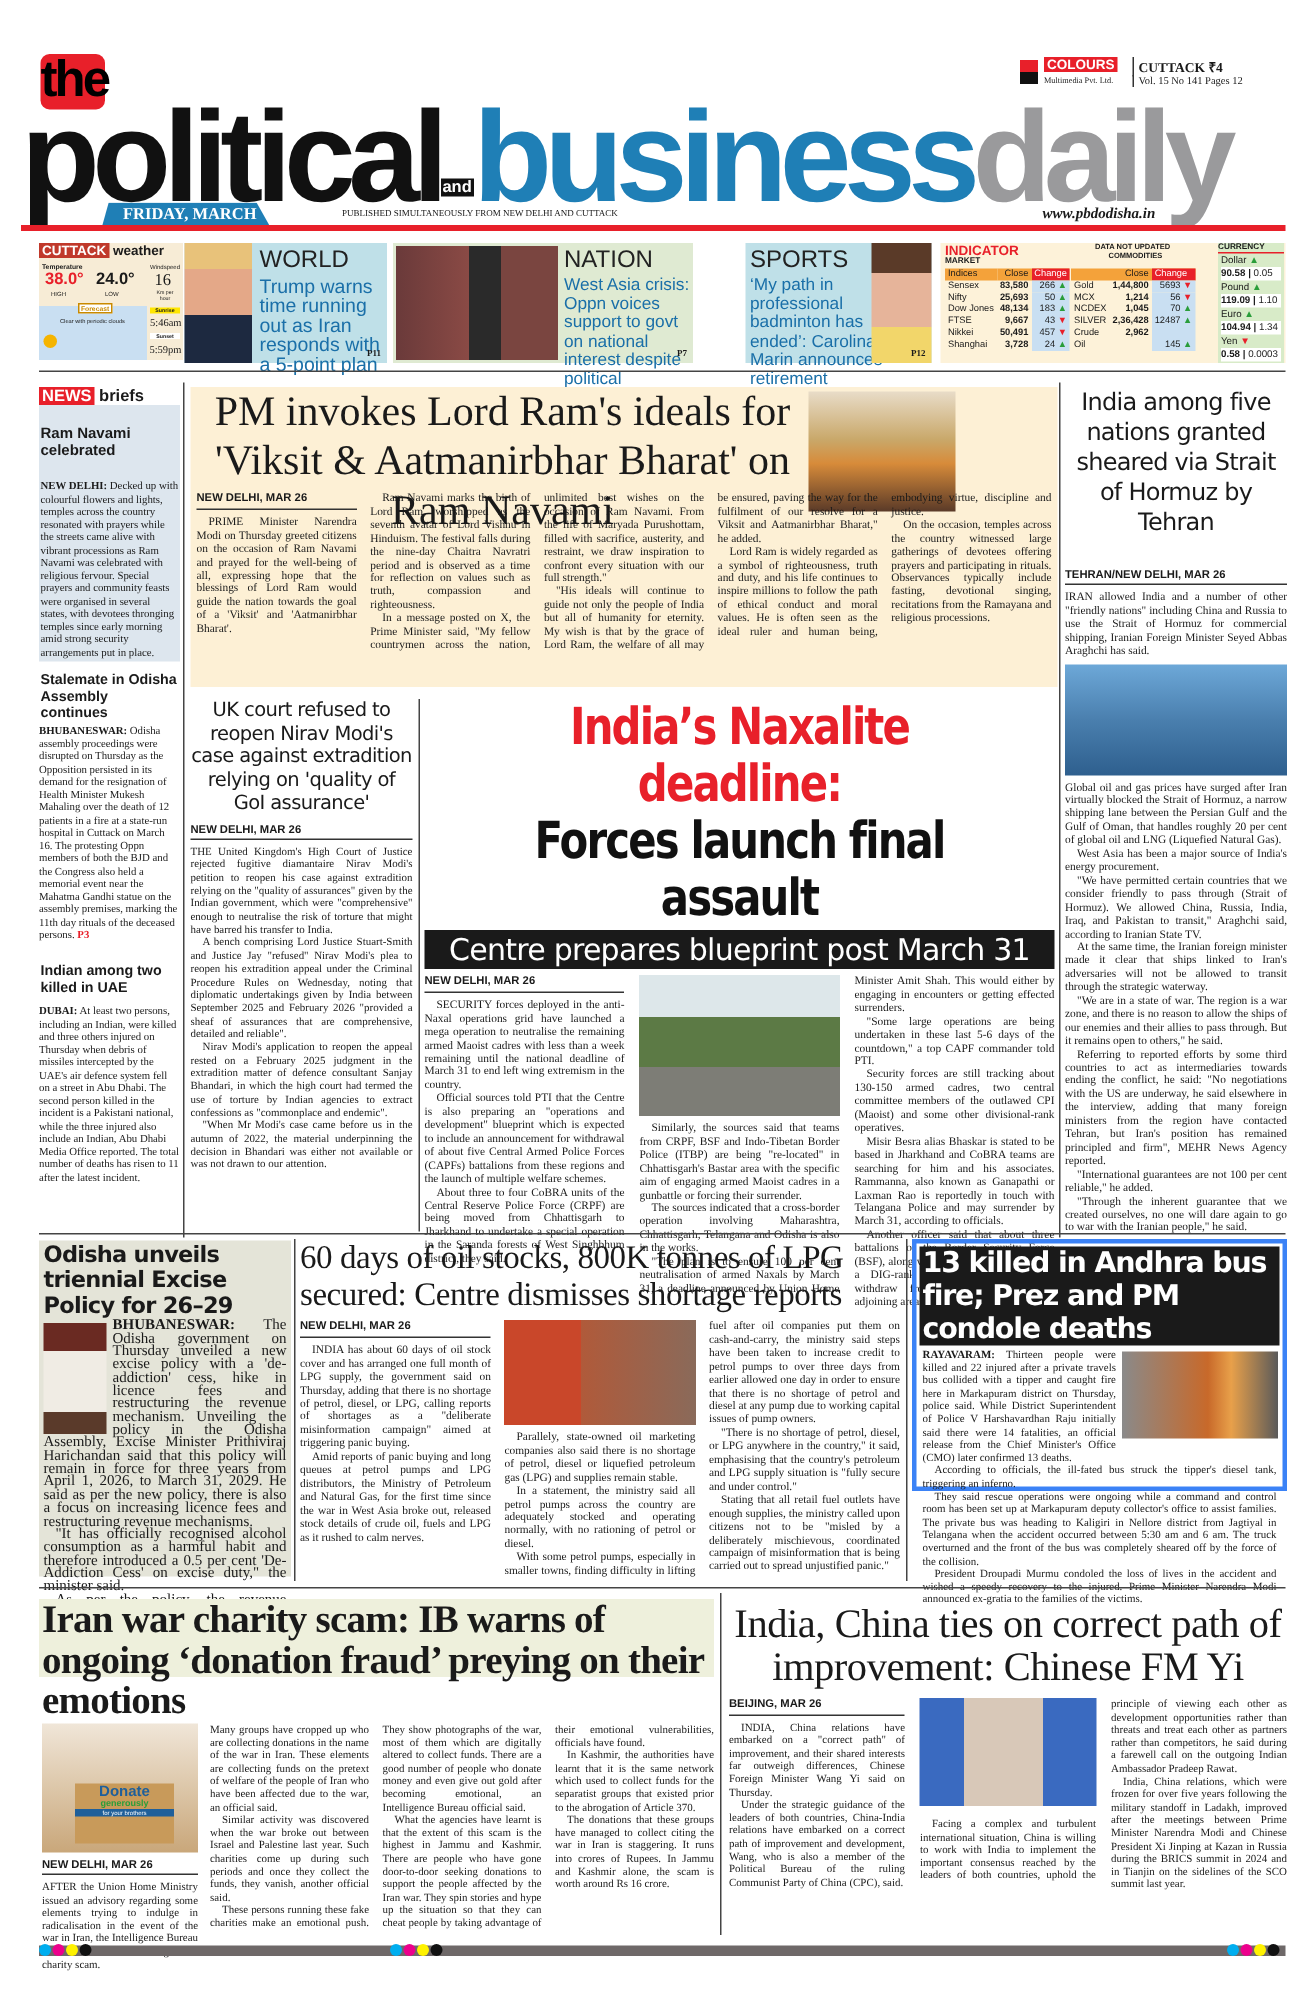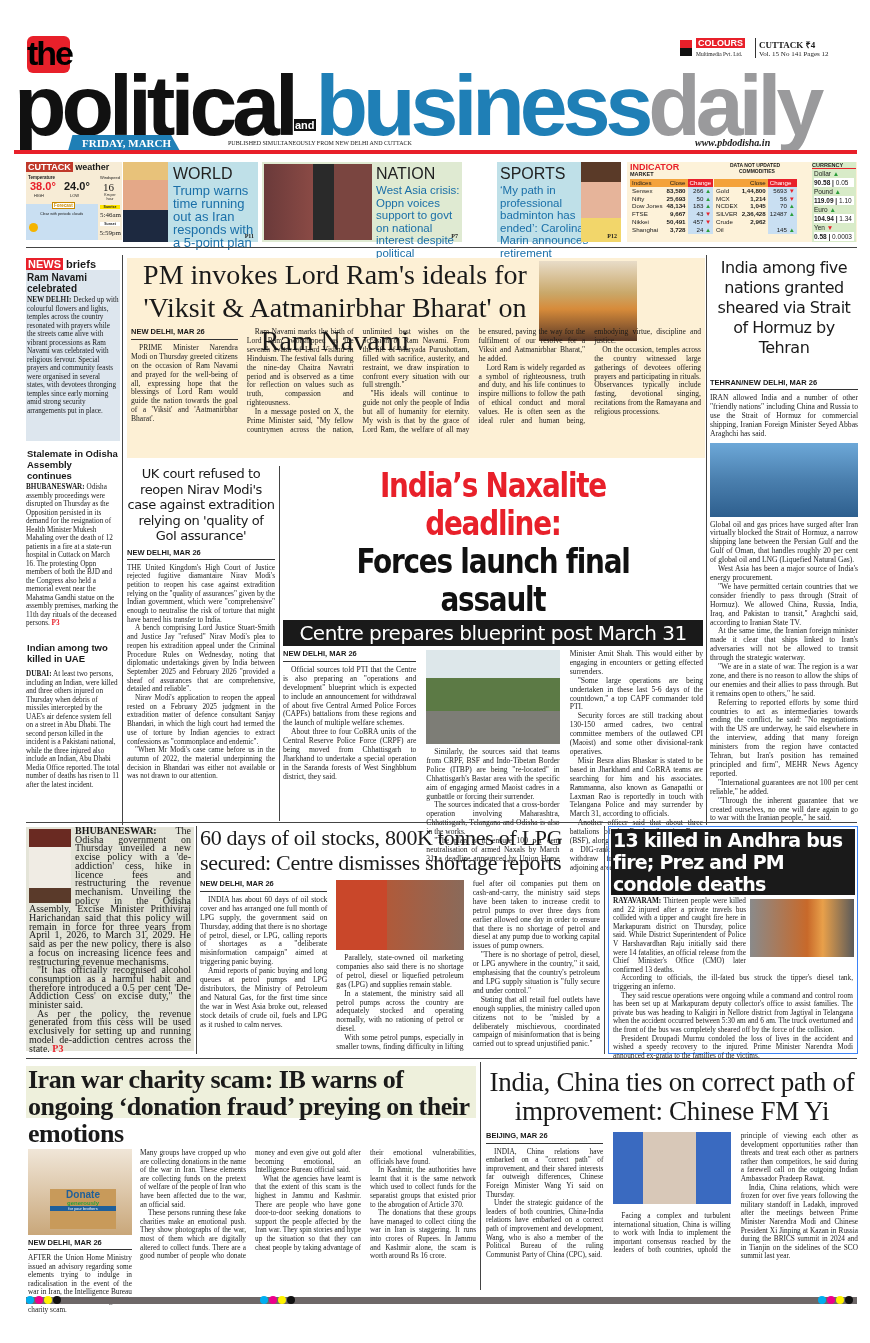--- a/index.html
+++ b/index.html
@@ -193,21 +193,21 @@
           <div><span>Yen</span> <span class="dn">▼</span></div>
           <div style="background:#fff;font-weight:bold"><span>0.58</span> | <span style="font-weight:normal">0.0003</span></div>
         </div>
       </div>
   </div>
 </div>
 <div class="abs rule" style="left:26px;top:247px;width:831px"></div>
 
 <div class="abs" style="left:26px;top:258px;width:94px;height:183px;background:#dde6ee">
   <div class="sans" style="font:bold 11px sans-serif;background:#fff"><span style="background:#e8202a;color:#fff;padding:0 2px">NEWS</span> <span>briefs</span></div>
-  <div class="sans" style="font:bold 10px/11px sans-serif;padding:2px 1px">Ram Navami celebrated</div>
+  <div class="sans" style="font:bold 10px/11px sans-serif;padding:14px 1px">Ram Navami celebrated</div>
   <div class="txt" style="padding:0 1px;font-size:7.2px;line-height:8.5px;text-align:left"><b>NEW DELHI:</b> <span>Decked up with colourful flowers and lights, temples across the country resonated with prayers while the streets came alive with vibrant processions as Ram Navami was celebrated with religious fervour. Special prayers and community feasts were organised in several states, with devotees thronging temples since early morning amid strong security arrangements put in place.</span></div>
 </div>
 <div class="abs" style="left:26px;top:446px;width:94px">
   <div class="sans" style="font:bold 9.5px/11px sans-serif;padding:2px 1px">Stalemate in Odisha Assembly continues</div>
   <div class="txt" style="font-size:7.2px;line-height:8.5px;text-align:left"><b>BHUBANESWAR:</b> <span>Odisha assembly proceedings were disrupted on Thursday as the Opposition persisted in its demand for the resignation of Health Minister Mukesh Mahaling over the death of 12 patients in a fire at a state-run hospital in Cuttack on March 16. The protesting Oppn members of both the BJD and the Congress also held a memorial event near the Mahatma Gandhi statue on the assembly premises, marking the 11th day rituals of the deceased persons.</span> <b style="color:#e8202a">P3</b></div>
 </div>
 <div class="abs" style="left:26px;top:640px;width:94px">
   <div class="sans" style="font:bold 9.5px/11px sans-serif;padding:2px 1px 6px">Indian among two killed in UAE</div>
   <div class="txt" style="font-size:7.2px;line-height:8.5px;text-align:left"><b>DUBAI:</b> <span>At least two persons, including an Indian, were killed and three others injured on Thursday when debris of missiles intercepted by the UAE's air defence system fell on a street in Abu Dhabi. The second person killed in the incident is a Pakistani national, while the three injured also include an Indian, Abu Dhabi Media Office reported. The total number of deaths has risen to 11 after the latest incident.</span></div>
 </div>
@@ -256,35 +256,37 @@
     </div>
 </div>
 <div class="abs vr" style="left:279px;top:466px;height:355px"></div>
 
 <div class="abs" style="left:283px;top:466px;width:420px">
   <div style="font:bold 34px/38px 'DejaVu Sans',sans-serif;color:#e8202a;letter-spacing:-1.5px;text-align:center;transform:scaleX(0.82);transform-origin:center">India’s Naxalite deadline:</div>
   <div style="font:bold 34px/38px 'DejaVu Sans',sans-serif;color:#111;letter-spacing:-1.5px;text-align:center;transform:scaleX(0.82);transform-origin:center">Forces launch final assault</div>
   <div style="background:#1a1a1a;color:#fff;font:20px/26px 'DejaVu Sans',sans-serif;text-align:center;margin-top:2px;letter-spacing:-0.5px">Centre prepares blueprint post March 31</div>
   <div class="txt" style="margin-top:4px;columns:3;column-gap:10px;height:228px">
     <div class="dateline">NEW DELHI, MAR 26</div>
+    <p>SECURITY forces deployed in the anti-Naxal operations grid have launched a mega operation to neutralise the remaining armed Maoist cadres with less than a week remaining until the national deadline of March 31 to end left wing extremism in the country.</p>
       <p>Official sources told PTI that the Centre is also preparing an "operations and development" blueprint which is expected to include an announcement for withdrawal of about five Central Armed Police Forces (CAPFs) battalions from these regions and the launch of multiple welfare schemes.</p>
       <p>About three to four CoBRA units of the Central Reserve Police Force (CRPF) are being moved from Chhattisgarh to Jharkhand to undertake a special operation in the Saranda forests of West Singhbhum district, they said.</p>
     <div class="photo" style="height:94px;margin-bottom:4px;background:linear-gradient(#dde7ea 0 30%,#5c7a45 30% 65%,#7d7d76 65%);break-inside:avoid"></div>
     <p>Similarly, the sources said that teams from CRPF, BSF and Indo-Tibetan Border Police (ITBP) are being "re-located" in Chhattisgarh's Bastar area with the specific aim of engaging armed Maoist cadres in a gunbattle or forcing their surrender.</p>
       <p>The sources indicated that a cross-border operation involving Maharashtra, Chhattisgarh, Telangana and Odisha is also in the works.</p>
       <p>"The plan is to ensure 100 per cent neutralisation of armed Naxals by March 31, a deadline announced by Union Home Minister Amit Shah. This would either by engaging in encounters or getting effected surrenders.</p>
       <p>"Some large operations are being undertaken in these last 5-6 days of the countdown," a top CAPF commander told PTI.</p>
       <p>Security forces are still tracking about 130-150 armed cadres, two central committee members of the outlawed CPI (Maoist) and some other divisional-rank operatives.</p>
       <p>Misir Besra alias Bhaskar is stated to be based in Jharkhand and CoBRA teams are searching for him and his associates. Rammanna, also known as Ganapathi or Laxman Rao is reportedly in touch with Telangana Police and may surrender by March 31, according to officials.</p>
       <p>Another officer said that about three battalions of the Border Security Force (BSF), along with a sector office headed by a DIG-rank officer, are expected to withdraw from Koraput district and adjoining areas of Odisha.</p>
   </div>
 </div>
 <div class="abs rule" style="left:26px;top:822px;width:831px"></div>
 
 <div class="abs" style="left:26px;top:827px;width:168px;height:224px;background:#e4e4d8">
+  <h3 class="sans" style="font:bold 15px/17px 'DejaVu Sans',sans-serif;padding:1px 3px;letter-spacing:-0.5px">Odisha unveils triennial Excise Policy for 26–29</h3>
   <div class="photo" style="float:left;width:42px;height:74px;margin:2px 4px 2px 3px;background:linear-gradient(#6a2a22 0 25%,#f0ece4 25% 80%,#5a3a2a 80%)"></div>
   <div class="txt" style="padding:0 3px;font-size:10px;line-height:8.7px">
       <p><b>BHUBANESWAR:</b> <span>The Odisha government on Thursday unveiled a new excise policy with a 'de-addiction' cess, hike in licence fees and restructuring the revenue mechanism. Unveiling the policy in the Odisha Assembly, Excise Minister Prithiviraj Harichandan said that this policy will remain in force for three years from April 1, 2026, to March 31, 2029. He said as per the new policy, there is also a focus on increasing licence fees and restructuring revenue mechanisms.</span></p>
       <p>"It has officially recognised alcohol consumption as a harmful habit and therefore introduced a 0.5 per cent 'De-Addiction Cess' on excise duty," the minister said.</p>
       <p><span>As per the policy, the revenue generated from this cess will be used exclusively for setting up and running model de-addiction centres across the state.</span> <b style="color:#e8202a">P3</b></p>
     </div>
 </div>
 <div class="abs vr" style="left:196px;top:826px;height:228px"></div>
 
 <div class="abs" style="left:200px;top:825px;width:400px">
@@ -296,21 +298,21 @@
     <div class="photo" style="height:70px;margin-bottom:4px;background:linear-gradient(90deg,#c9472a 0 40%,#b05a3a 40%,#8a6a5a);break-inside:avoid"></div>
     <p>Parallely, state-owned oil marketing companies also said there is no shortage of petrol, diesel or liquefied petroleum gas (LPG) and supplies remain stable.</p>
       <p>In a statement, the ministry said all petrol pumps across the country are adequately stocked and operating normally, with no rationing of petrol or diesel.</p>
       <p>With some petrol pumps, especially in smaller towns, finding difficulty in lifting fuel after oil companies put them on cash-and-carry, the ministry said steps have been taken to increase credit to petrol pumps to over three days from earlier allowed one day in order to ensure that there is no shortage of petrol and diesel at any pump due to working capital issues of pump owners.</p>
       <p>"There is no shortage of petrol, diesel, or LPG anywhere in the country," it said, emphasising that the country's petroleum and LPG supply situation is "fully secure and under control."</p>
       <p>Stating that all retail fuel outlets have enough supplies, the ministry called upon citizens not to be "misled by a deliberately mischievous, coordinated campaign of misinformation that is being carried out to spread unjustified panic."</p>
   </div>
 </div>
 <div class="abs vr" style="left:604px;top:826px;height:228px"></div>
 
-<div class="abs" style="left:608px;top:826px;width:250px;height:228px;border:1px solid #3b82f6">
+<div class="abs" style="left:608px;top:826px;width:250px;height:168px;border:3px solid #3b82f6">
   <h2 style="background:#1a1a1a;color:#fff;font:bold 19px/22px 'DejaVu Sans',sans-serif;letter-spacing:-0.8px;margin:2px;padding:0 2px">13 killed in Andhra bus fire; Prez and PM condole deaths</h2>
   <div class="photo" style="float:right;width:104px;height:58px;margin:2px 3px 2px 4px;background:linear-gradient(90deg,#8a8a8a,#c8692a 55%,#e8a04a 70%,#5a5a5a)"></div>
   <div class="txt" style="padding:0 4px;font-size:7.3px;line-height:8.6px">
       <p><b>RAYAVARAM:</b> <span>Thirteen people were killed and 22 injured after a private travels bus collided with a tipper and caught fire here in Markapuram district on Thursday, police said. While District Superintendent of Police V Harshavardhan Raju initially said there were 14 fatalities, an official release from the Chief Minister's Office (CMO) later confirmed 13 deaths.</span></p>
       <p>According to officials, the ill-fated bus struck the tipper's diesel tank, triggering an inferno.</p>
       <p>They said rescue operations were ongoing while a command and control room has been set up at Markapuram deputy collector's office to assist families. The private bus was heading to Kaligiri in Nellore district from Jagtiyal in Telangana when the accident occurred between 5:30 am and 6 am. The truck overturned and the front of the bus was completely sheared off by the force of the collision.</p>
       <p>President Droupadi Murmu condoled the loss of lives in the accident and wished a speedy recovery to the injured. Prime Minister Narendra Modi announced ex-gratia to the families of the victims.</p>
     </div>
 </div>
 <div class="abs rule" style="left:26px;top:1058px;width:831px"></div>
@@ -325,20 +327,21 @@
           <div style="font:bold 10px sans-serif;color:#1f5f9a">Donate</div>
           <div style="font:bold 6px sans-serif;color:#2a9d3a">generously</div>
           <div style="font:4px sans-serif;background:#1f5f9a;color:#fff">for your brothers</div>
         </div>
       </div>
       <div class="dateline" style="margin-top:3px">NEW DELHI, MAR 26</div>
       <div class="txt" style="font-size:7.3px;line-height:8.6px">AFTER the Union Home Ministry issued an advisory regarding some elements trying to indulge in radicalisation in the event of the war in Iran, the Intelligence Bureau has now sounded an alert against a charity scam.</div>
     </div>
     <div class="txt" style="flex:1;columns:3;column-gap:9px;height:148px;font-size:7.3px;line-height:8.6px">
       <p>Many groups have cropped up who are collecting donations in the name of the war in Iran. These elements are collecting funds on the pretext of welfare of the people of Iran who have been affected due to the war, an official said.</p>
+        <p>Similar activity was discovered when the war broke out between Israel and Palestine last year. Such charities come up during such periods and once they collect the funds, they vanish, another official said.</p>
         <p>These persons running these fake charities make an emotional push. They show photographs of the war, most of them which are digitally altered to collect funds. There are a good number of people who donate money and even give out gold after becoming emotional, an Intelligence Bureau official said.</p>
         <p>What the agencies have learnt is that the extent of this scam is the highest in Jammu and Kashmir. There are people who have gone door-to-door seeking donations to support the people affected by the Iran war. They spin stories and hype up the situation so that they can cheat people by taking advantage of their emotional vulnerabilities, officials have found.</p>
         <p>In Kashmir, the authorities have learnt that it is the same network which used to collect funds for the separatist groups that existed prior to the abrogation of Article 370.</p>
         <p>The donations that these groups have managed to collect citing the war in Iran is staggering. It runs into crores of Rupees. In Jammu and Kashmir alone, the scam is worth around Rs 16 crore.</p>
     </div>
   </div>
 </div>
 <div class="abs vr" style="left:480px;top:1062px;height:228px"></div>
 
 <div class="abs" style="left:486px;top:1068px;width:372px">

